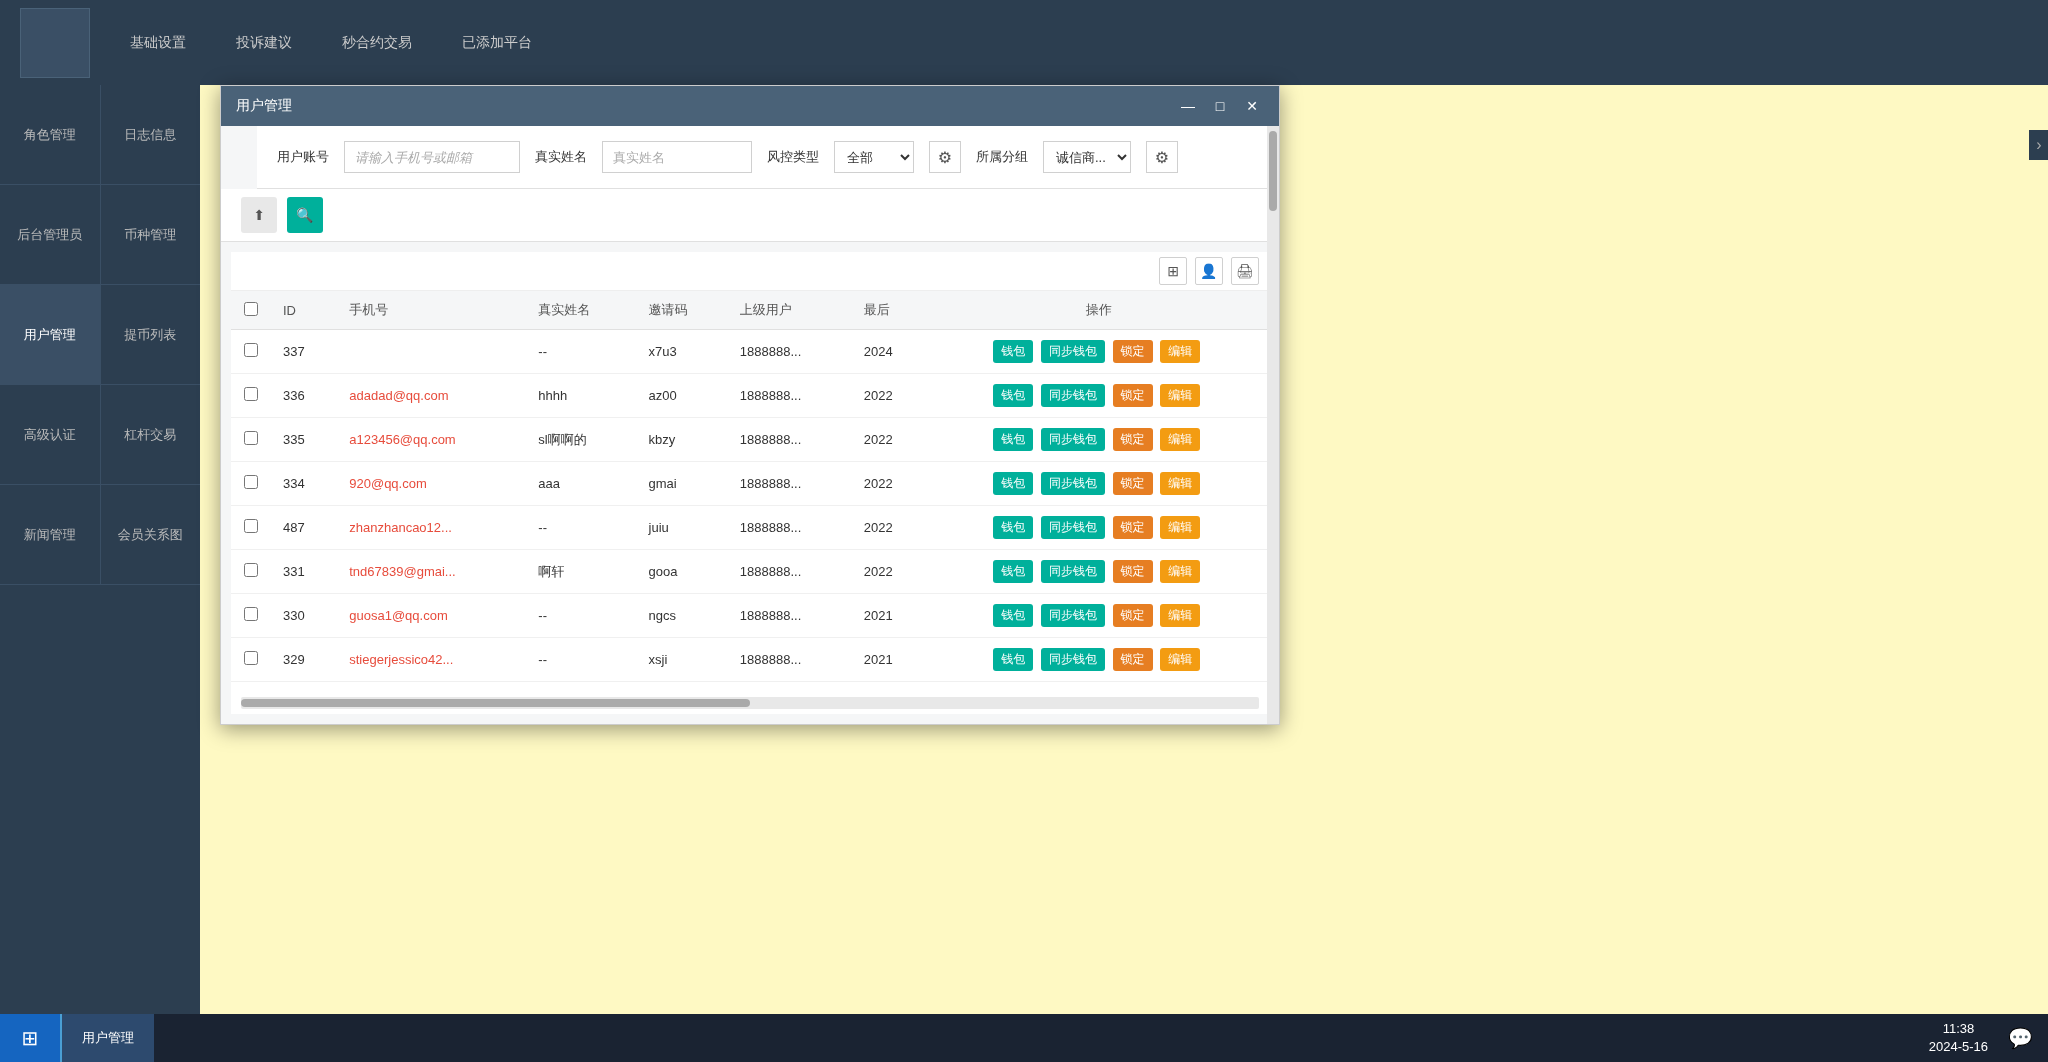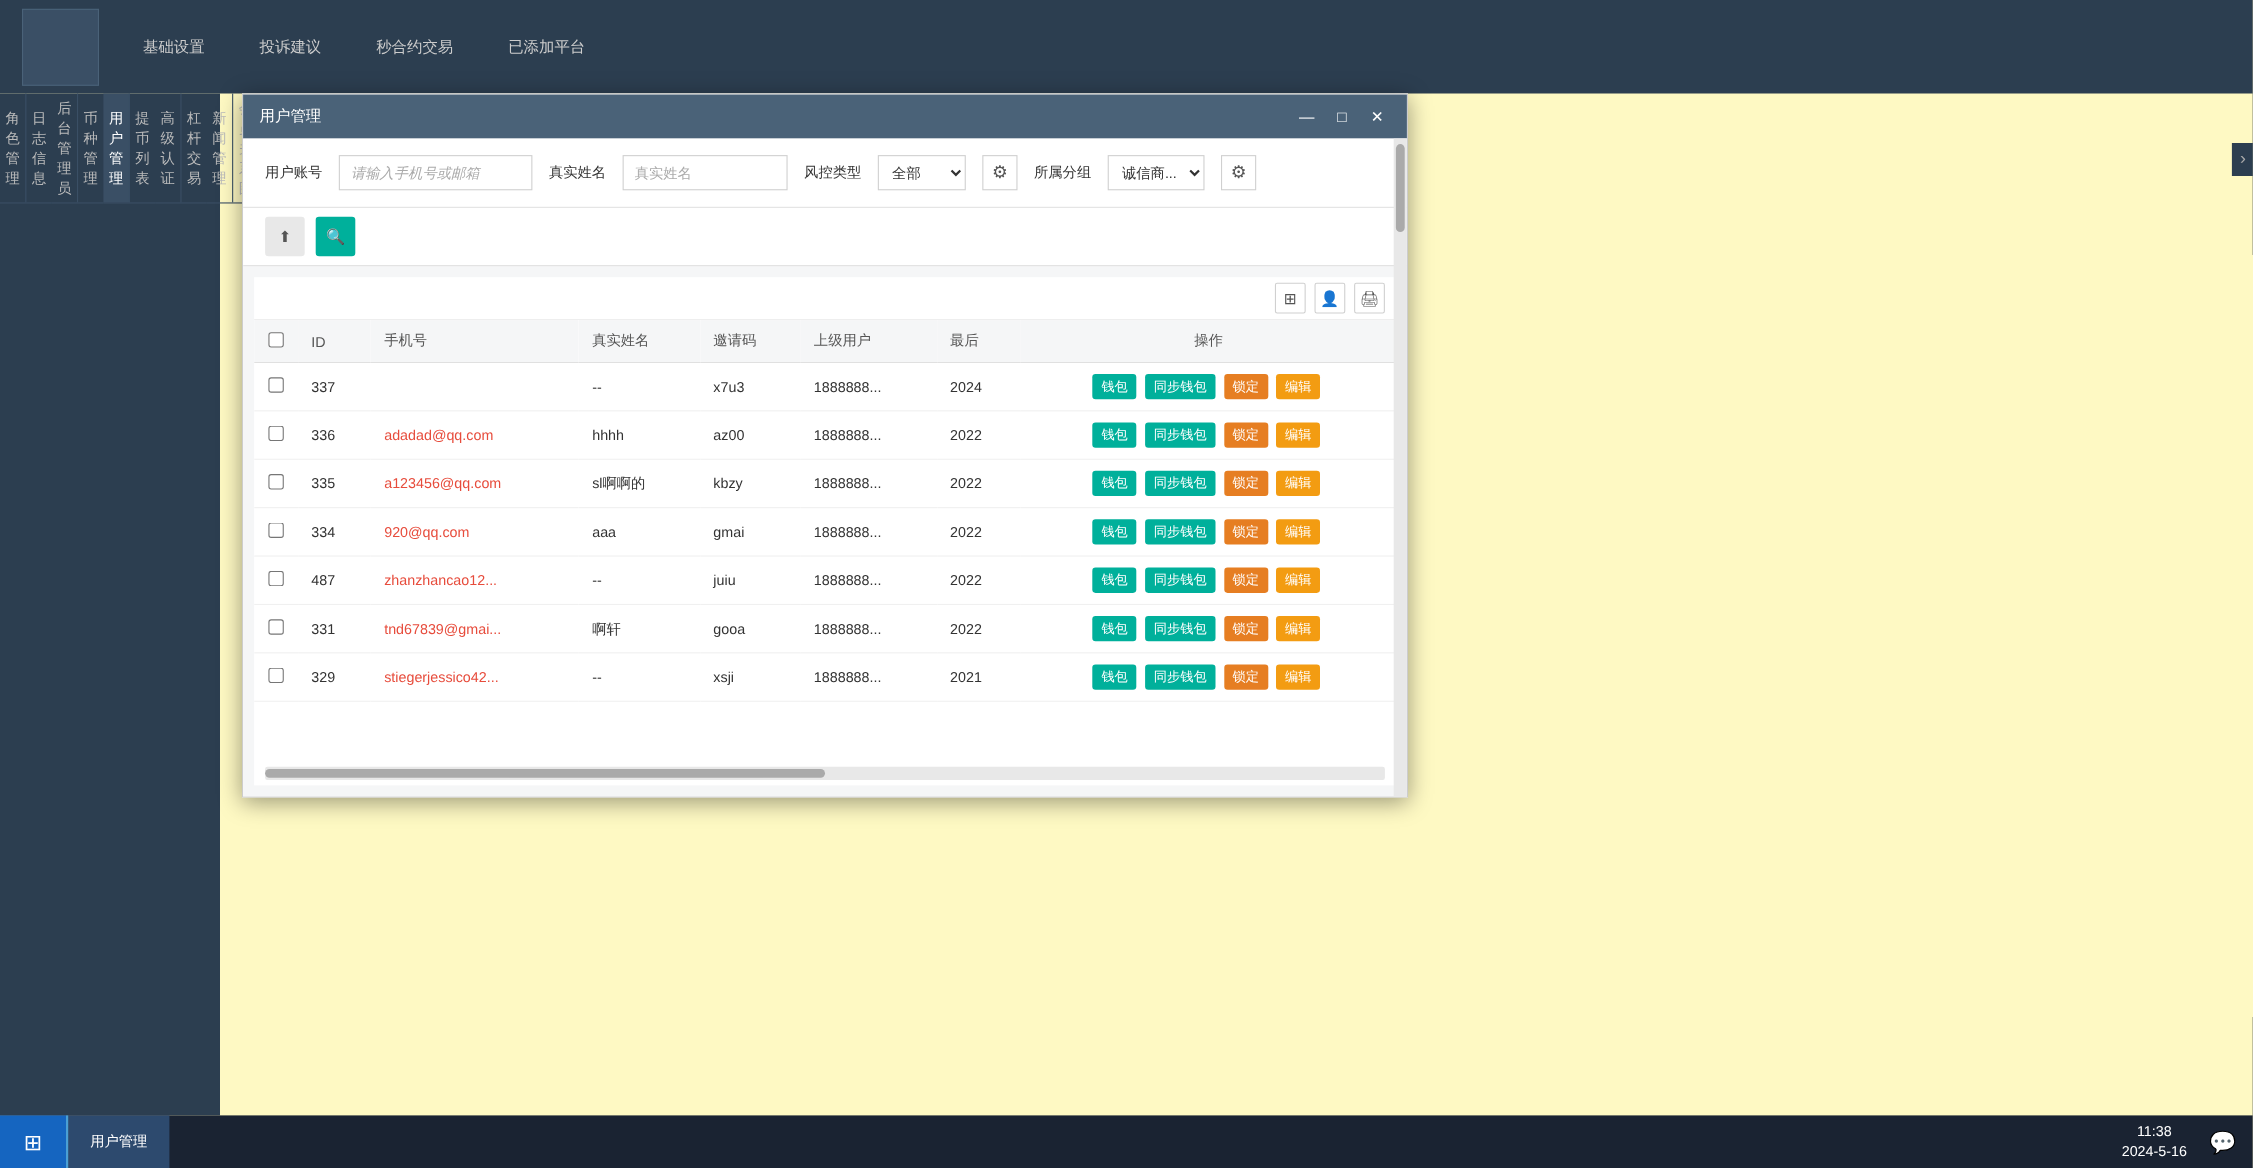--- a/index.html
+++ b/index.html
@@ -100,21 +100,21 @@
 
     
     .side-menu {
       position: absolute;
       top: 85px;
       left: 0;
       width: 200px;
       bottom: 48px;
       background: #2c3e50;
       display: flex;
-      flex-direction: row;
+      flex-direction: column;
       gap: 0;
     }
     .side-row {
       display: flex;
       height: 100px;
       border-bottom: 1px solid #3a4f65;
     }
     .side-cell {
       flex: 1;
       display: flex;
@@ -201,20 +201,21 @@
     
     .filter-bar {
       background: white;
       padding: 15px 20px;
       display: flex;
       align-items: center;
       gap: 15px;
       border-bottom: 1px solid #e0e0e0;
       flex-shrink: 0;
       flex-wrap: wrap;
+      margin-left: 36px;
     }
     .filter-label {
       color: #333;
       font-size: 13px;
       white-space: nowrap;
     }
     .filter-input {
       height: 32px;
       border: 1px solid #d0d0d0;
       padding: 0 10px;
@@ -603,20 +604,37 @@
       <span class="op-btn op-wallet">钱包</span>
       <span class="op-btn op-sync">同步钱包</span>
       <span class="op-btn op-lock">锁定</span>
       <span class="op-btn op-edit">编辑</span>
     </td>
   </tr>
                 <tr>
     <td class="checkbox-cell">
       <input type="checkbox" style="">
     </td>
+    <td>330</td>
+    <td style="color:#e74c3c;">guosa1@qq.com</td>
+    <td>--</td>
+    <td>ngcs</td>
+    <td>1888888...</td>
+    <td>2021</td>
+    <td style="text-align:center;">
+      <span class="op-btn op-wallet">钱包</span>
+      <span class="op-btn op-sync">同步钱包</span>
+      <span class="op-btn op-lock">锁定</span>
+      <span class="op-btn op-edit">编辑</span>
+    </td>
+  </tr>
+                <tr>
+    <td class="checkbox-cell">
+      <input type="checkbox" style="">
+    </td>
     <td>329</td>
     <td style="color:#e74c3c;">stiegerjessico42...</td>
     <td>--</td>
     <td>xsji</td>
     <td>1888888...</td>
     <td>2021</td>
     <td style="text-align:center;">
       <span class="op-btn op-wallet">钱包</span>
       <span class="op-btn op-sync">同步钱包</span>
       <span class="op-btn op-lock">锁定</span>

